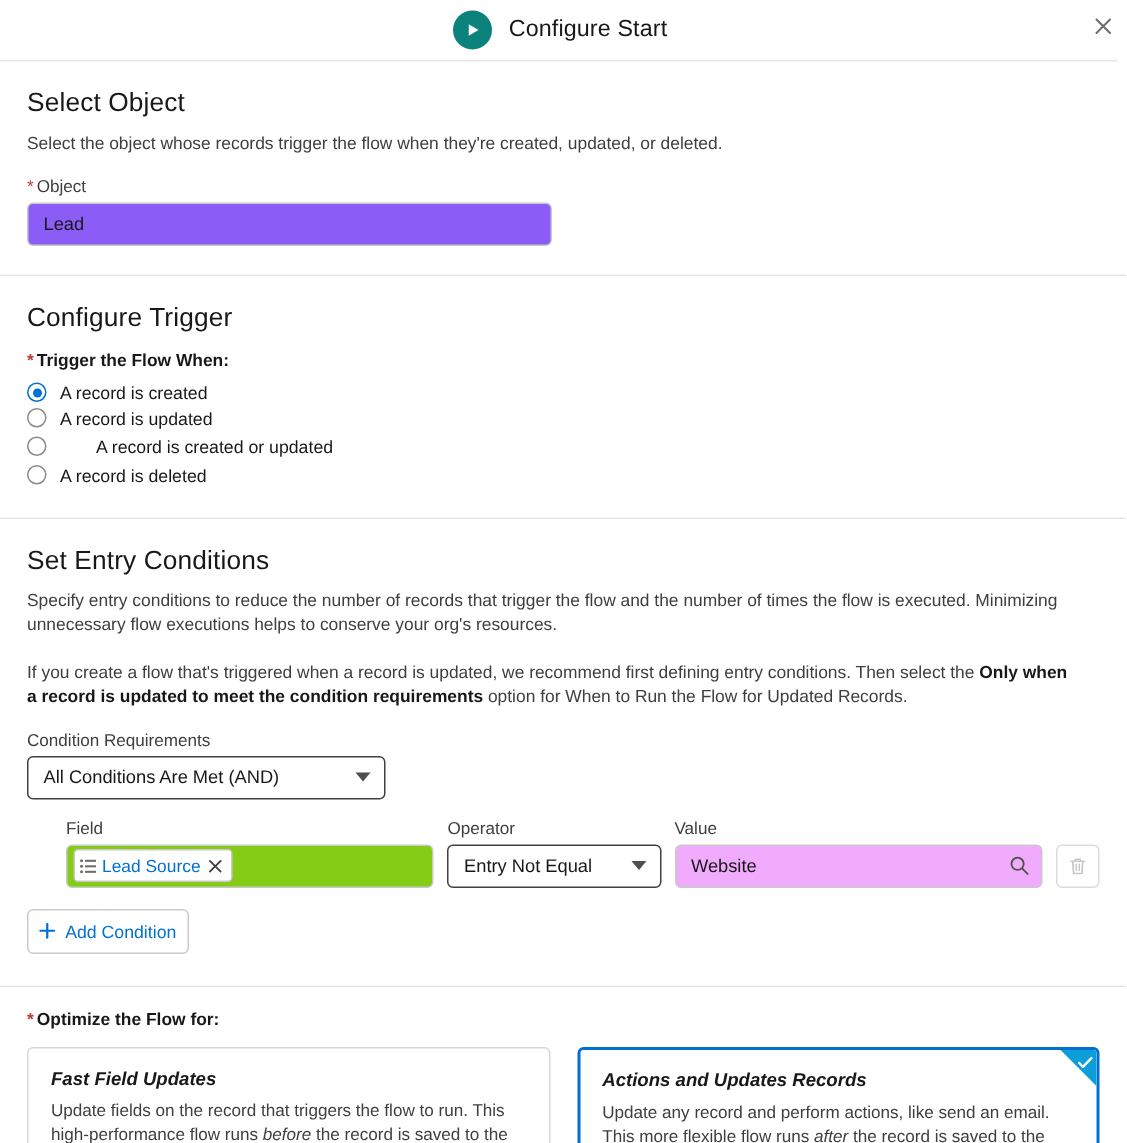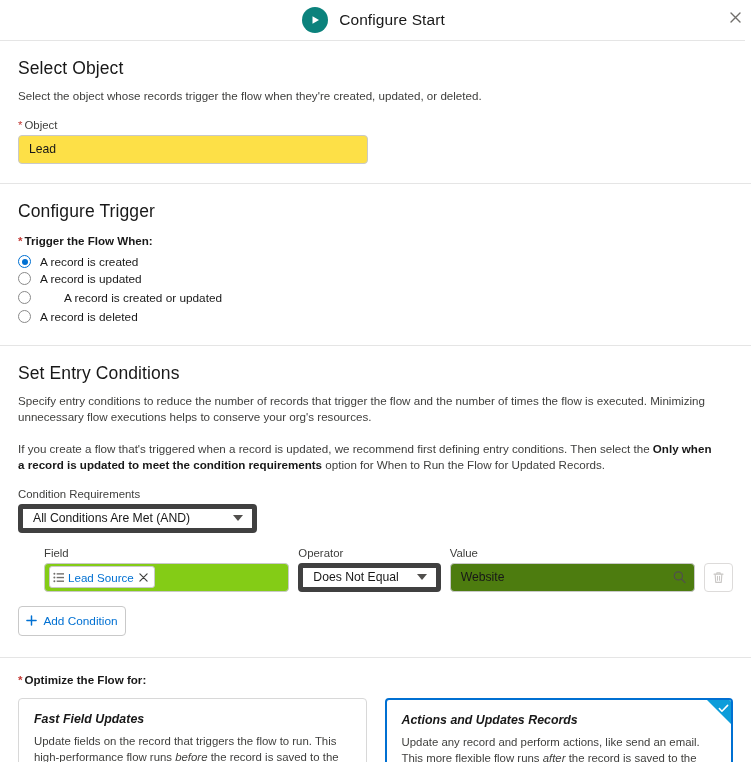--- a/index.html
+++ b/index.html
@@ -78,21 +78,21 @@
     color: #3e3e3c;
     margin-bottom: 4px;
     display: block;
   }
   .req { color: #c23934; margin-right: 2px; }
 
   .text-input {
     height: 29px;
     border: 1px solid #c9c9c9;
     border-radius: 4px;
-    background: #fde047;
+    background: #8b5cf6;
     font-size: 12.2px;
     color: #181818;
     padding: 0 10px;
     display: flex;
     align-items: center;
     font-family: "Liberation Sans", sans-serif;
     width: 100%;
   }
 
   
@@ -135,21 +135,21 @@
     font-size: 11.6px;
     font-weight: 700;
     color: #181818;
     display: block;
   }
 
   
   .select-box {
     position: relative;
     height: 29px;
-    border: 5px solid #404040;
+    border: 1px solid #404040;
     border-radius: 4px;
     background: #fff;
     display: flex;
     align-items: center;
     padding: 0 26px 0 10px;
     font-size: 12.2px;
     color: #181818;
     cursor: pointer;
     width: 100%;
   }
@@ -206,21 +206,21 @@
     width: 12px; height: 12px;
     cursor: pointer;
     color: #3e3e3c;
   }
 
   .search-input {
     position: relative;
     height: 29px;
     border: 1px solid #c9c9c9;
     border-radius: 4px;
-    background: #4d7c0f;
+    background: #f0abfc;
     display: flex;
     align-items: center;
     padding: 0 30px 0 10px;
     font-size: 12.2px;
     color: #181818;
     width: 100%;
   }
   .search-icon {
     position: absolute;
     right: 8px; top: 50%;
@@ -409,21 +409,21 @@
               <path d="M1 1 L9 9 M9 1 L1 9" stroke="#3e3e3c" stroke-width="1.3" fill="none" stroke-linecap="round"></path>
             </svg>
           </span>
         </span>
       </div>
     </div>
 
     <div class="col-operator">
       <label class="field-label">Operator</label>
       <div class="select-box">
-        <span>Does Not Equal</span>
+        <span>Entry Not Equal</span>
         <span class="chevron"></span>
       </div>
     </div>
 
     <div class="col-value">
       <label class="field-label">Value</label>
       <div class="search-input">
         <span>Website</span>
         <span class="search-icon">
           <svg width="13" height="13" viewBox="0 0 14 14" aria-hidden="true">

